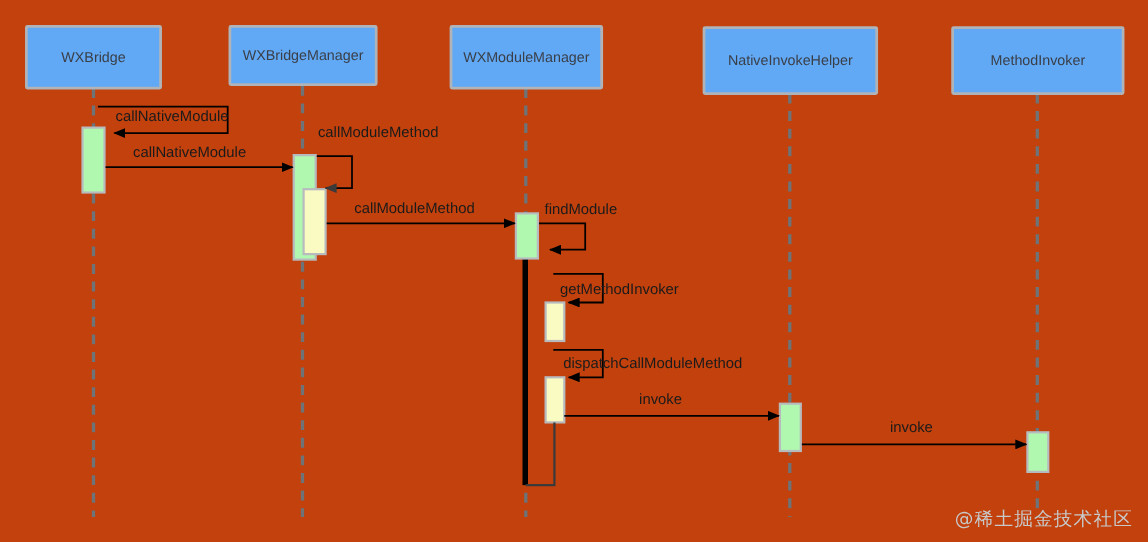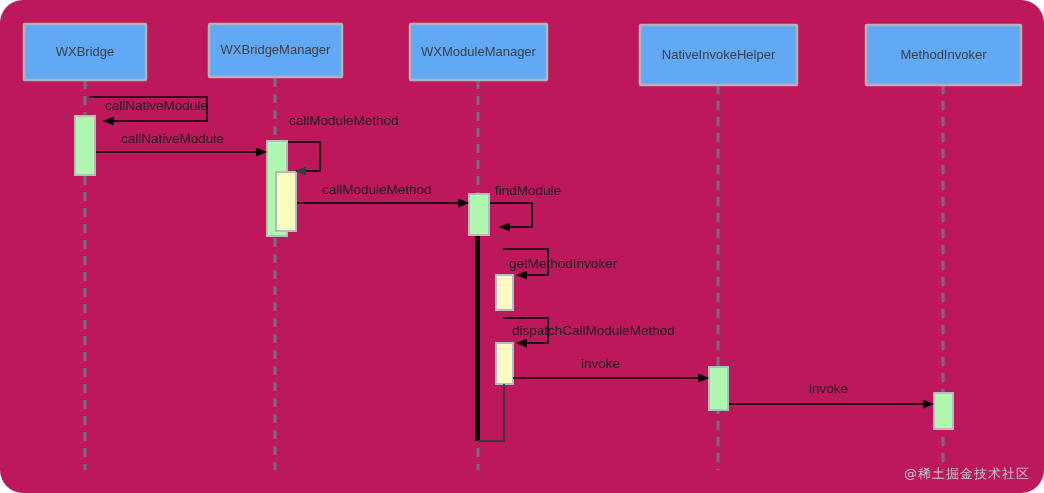--- a/index.html
+++ b/index.html
@@ -8,23 +8,22 @@
     padding: 0;
     background: #ffffff;
   }
   body {
     font-family: "Liberation Sans", "DejaVu Sans", sans-serif;
   }
   #canvas {
     position: relative;
     width: 1044px;
     height: 493px;
-    background: #be185d;
+    background: #c2410c;
     overflow: hidden;
-    border-radius: 23px;
   }
   svg#diagram {
     position: absolute;
     left: 0;
     top: 0;
     width: 1044px;
     height: 493px;
     display: block;
   }
   .participant-box {
@@ -73,21 +72,21 @@
     font-family: "Liberation Sans", "DejaVu Sans", sans-serif;
     font-size: 13.5px;
     fill: #1B1B1B;
     dominant-baseline: middle;
   }
   .watermark {
     position: absolute;
     right: 14px;
     bottom: 10px;
     font-family: "DejaVu Sans", "Liberation Sans", sans-serif;
-    font-size: 13px;
+    font-size: 17px;
     color: #C8C8C8;
     letter-spacing: 1px;
     white-space: nowrap;
     user-select: none;
   }
 </style>
 </head>
 <body>
 
 <div id="canvas">

